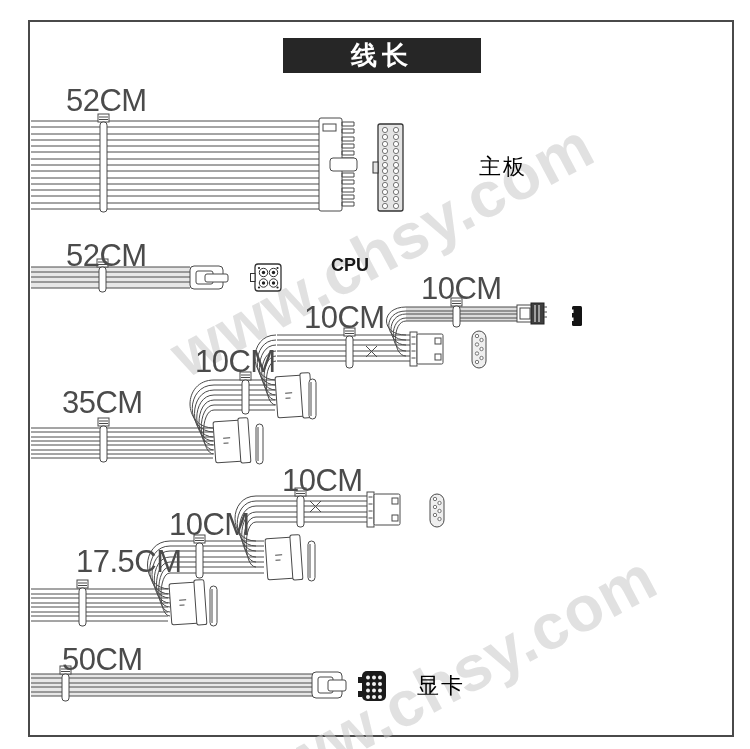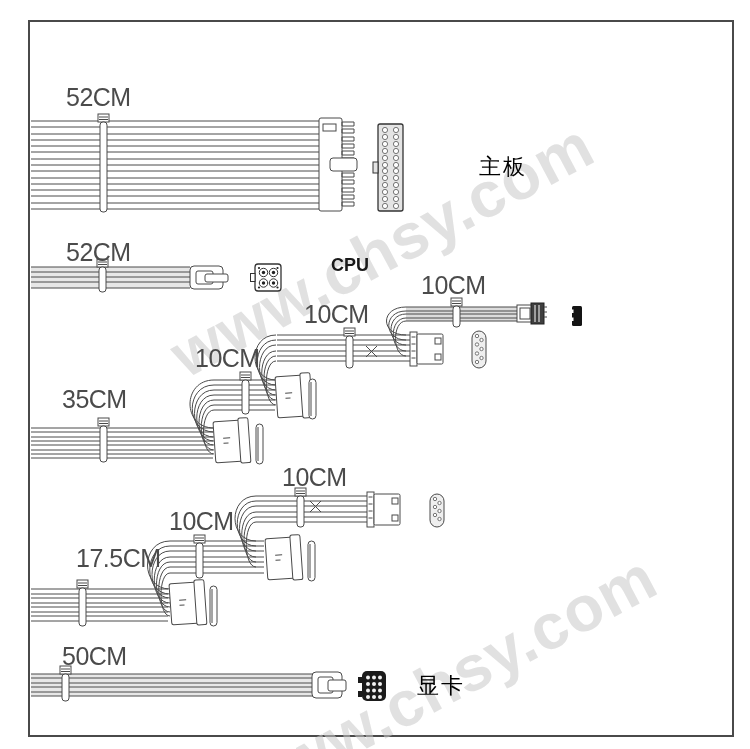--- a/index.html
+++ b/index.html
@@ -4,21 +4,21 @@
 <style>
   html,body{margin:0;padding:0;background:#fff}
   .canvas{position:relative;width:750px;height:749px;background:#fff;overflow:hidden;
           font-family:"Liberation Sans",sans-serif}
   .frame{position:absolute;left:28px;top:20px;width:702px;height:713px;
          border:2px solid #4a4a4a;z-index:0;background:#fff}
   .wm{position:absolute;z-index:1;font-weight:700;font-size:64px;letter-spacing:1px;
       color:#c9c9c9;opacity:.55;white-space:nowrap;
       transform:translate(-50%,-50%) rotate(-28deg)}
   svg.draw{position:absolute;left:0;top:0;z-index:2}
-  .lbl{position:absolute;z-index:3;font-size:25px;color:#4b4b4b;
+  .lbl{position:absolute;z-index:3;font-size:31px;color:#4b4b4b;
        letter-spacing:-0.5px;line-height:1;white-space:nowrap}
   .cn{font-size:22px;color:#000000;letter-spacing:2px}
   .cpu{font-size:18px;font-weight:700;color:#191919;letter-spacing:0}
   .hdr{position:absolute;left:283px;top:38px;width:198px;height:35px;background:#262626;
        z-index:3;display:flex;align-items:center;justify-content:center;
        color:#fff;font-size:26px;font-weight:700;letter-spacing:5px}
 </style>
 </head>
 <body>
 
@@ -281,20 +281,23 @@
             <circle cx="368" cy="697" r="2"></circle>
               <circle cx="374" cy="697" r="2"></circle>
               <circle cx="380" cy="697" r="2"></circle>
           </g>
         </g>
       </g>
 
     </g>
   </svg>
 
+  <div class="hdr">
+    <span>线长</span>
+  </div>
 
   <div class="lbl" style="left:66px;top:85px">52CM</div>
   <div class="lbl cn" style="left:479px;top:156px">主板</div>
 
   <div class="lbl" style="left:66px;top:240px">52CM</div>
   <div class="lbl cpu" style="left:331px;top:256px">CPU</div>
 
   <div class="lbl" style="left:421px;top:273px">10CM</div>
   <div class="lbl" style="left:304px;top:302px">10CM</div>
   <div class="lbl" style="left:195px;top:346px">10CM</div>

